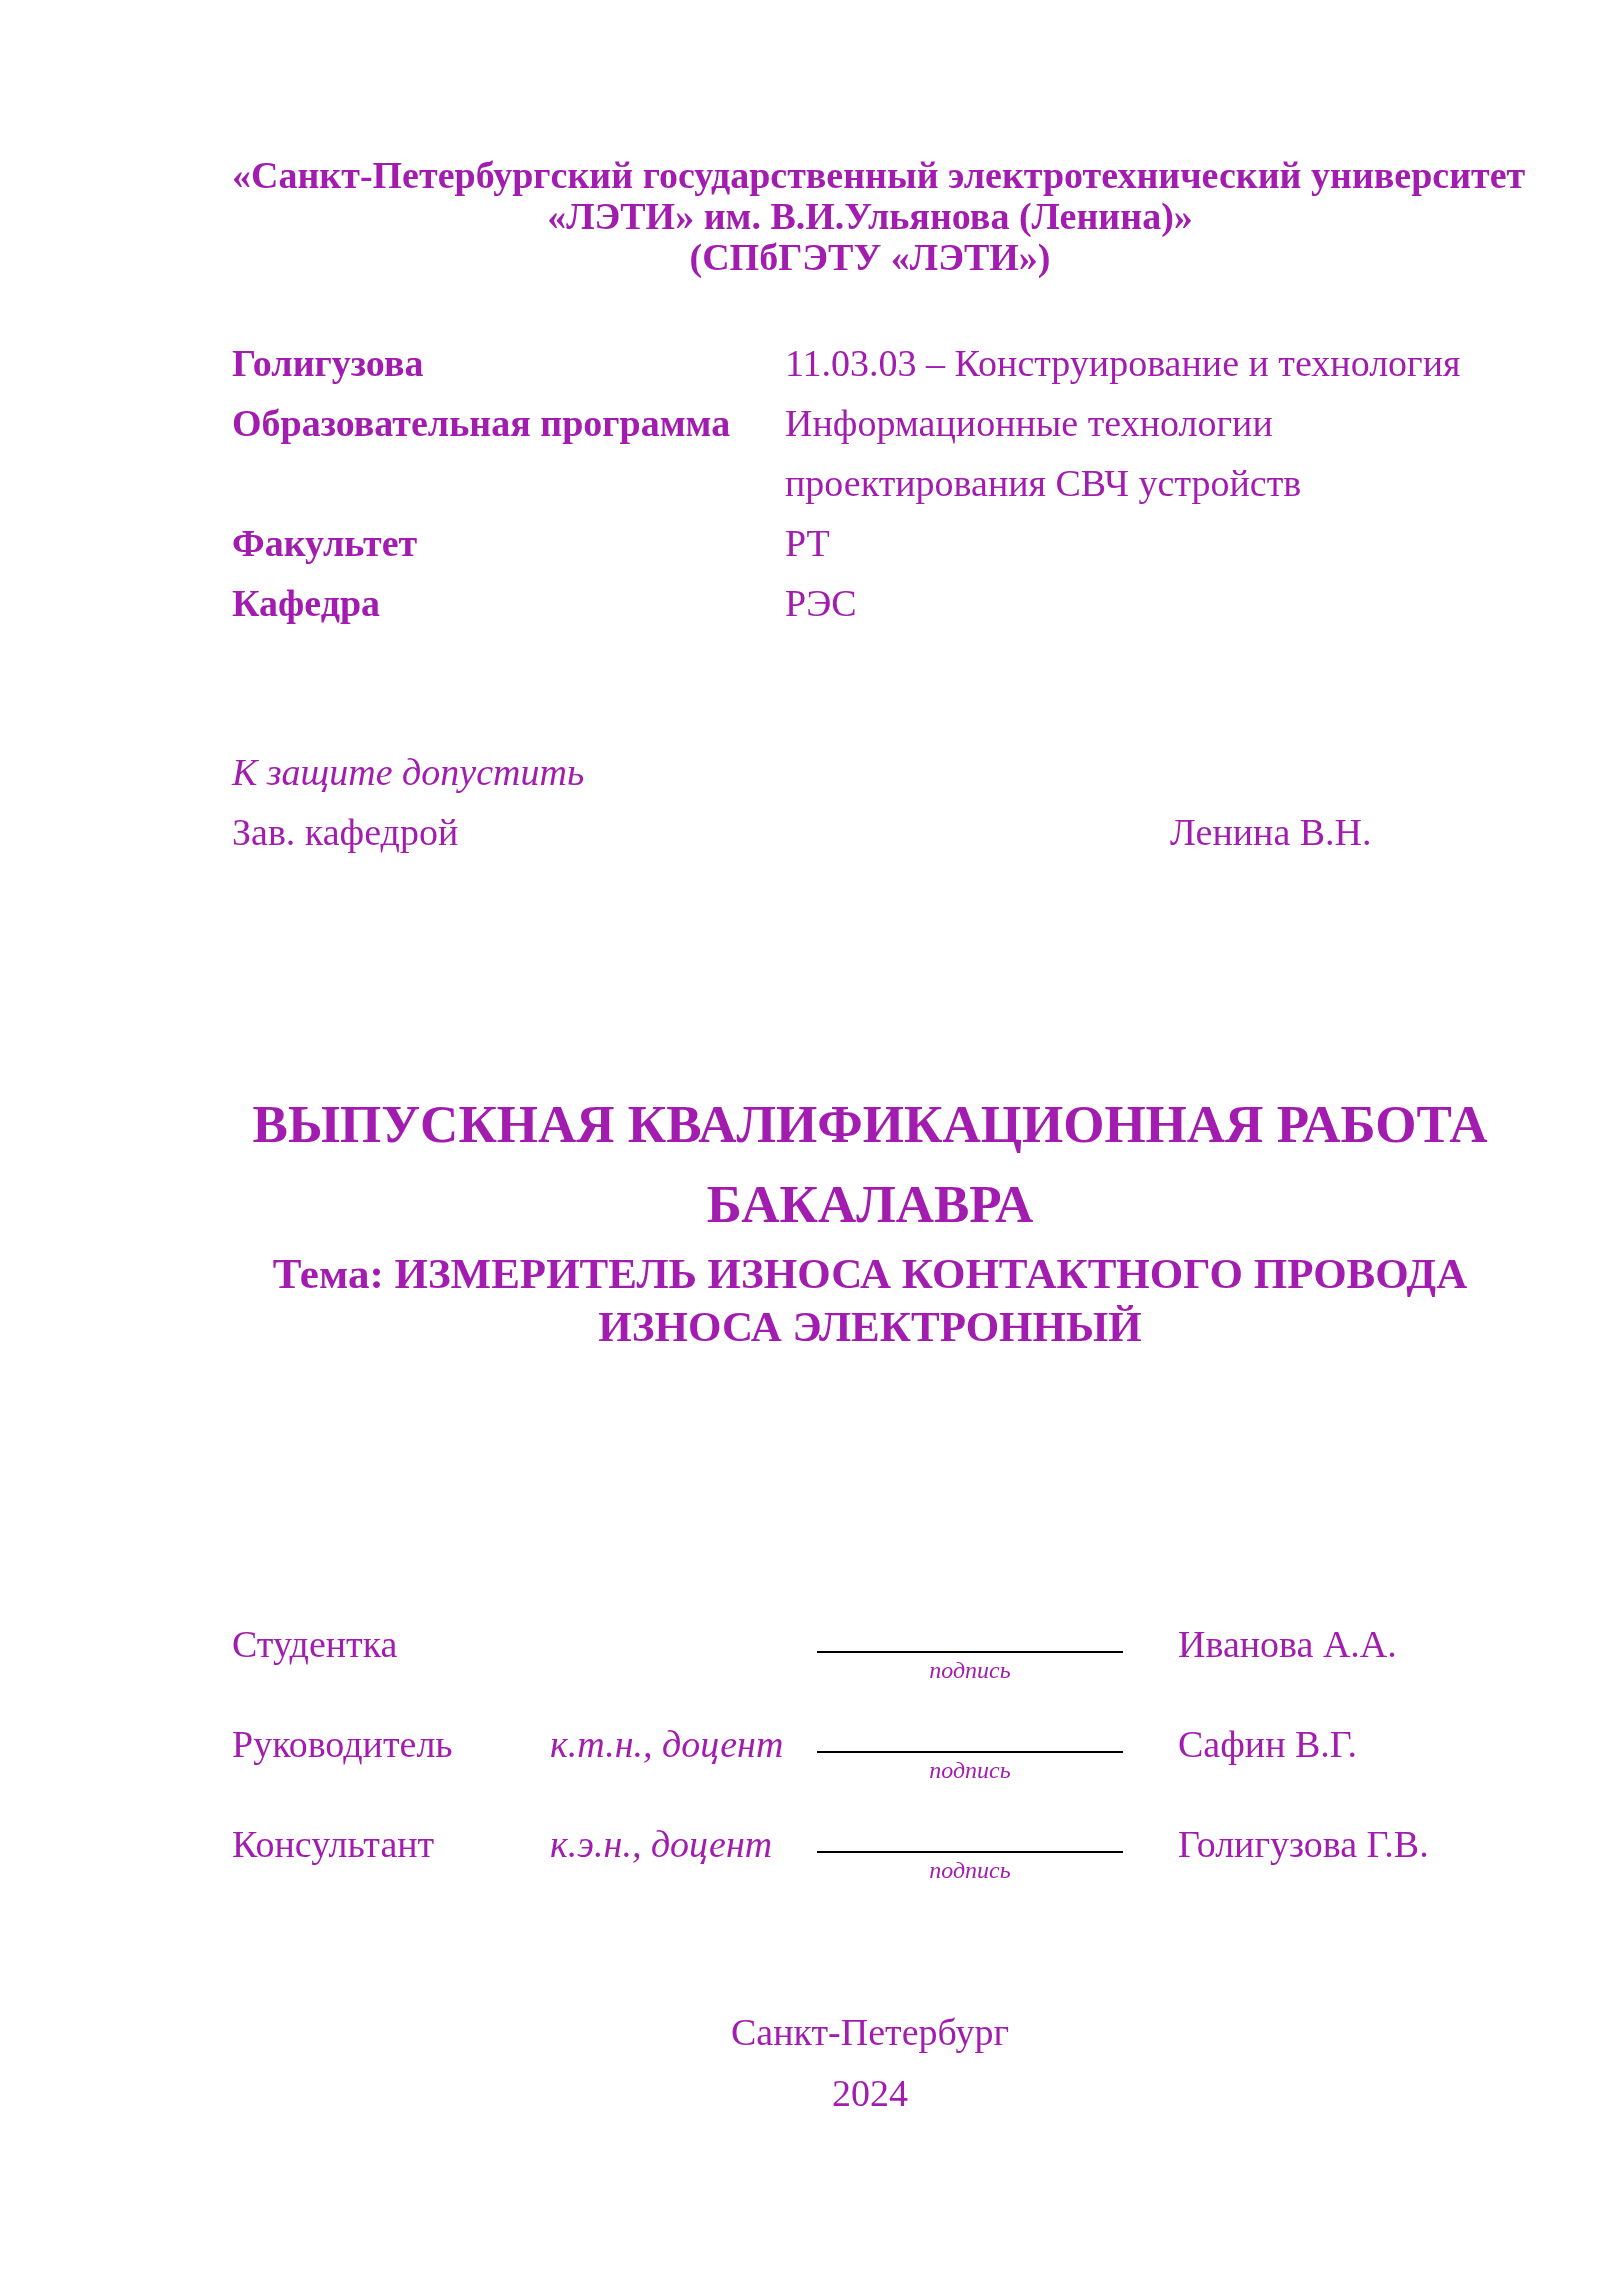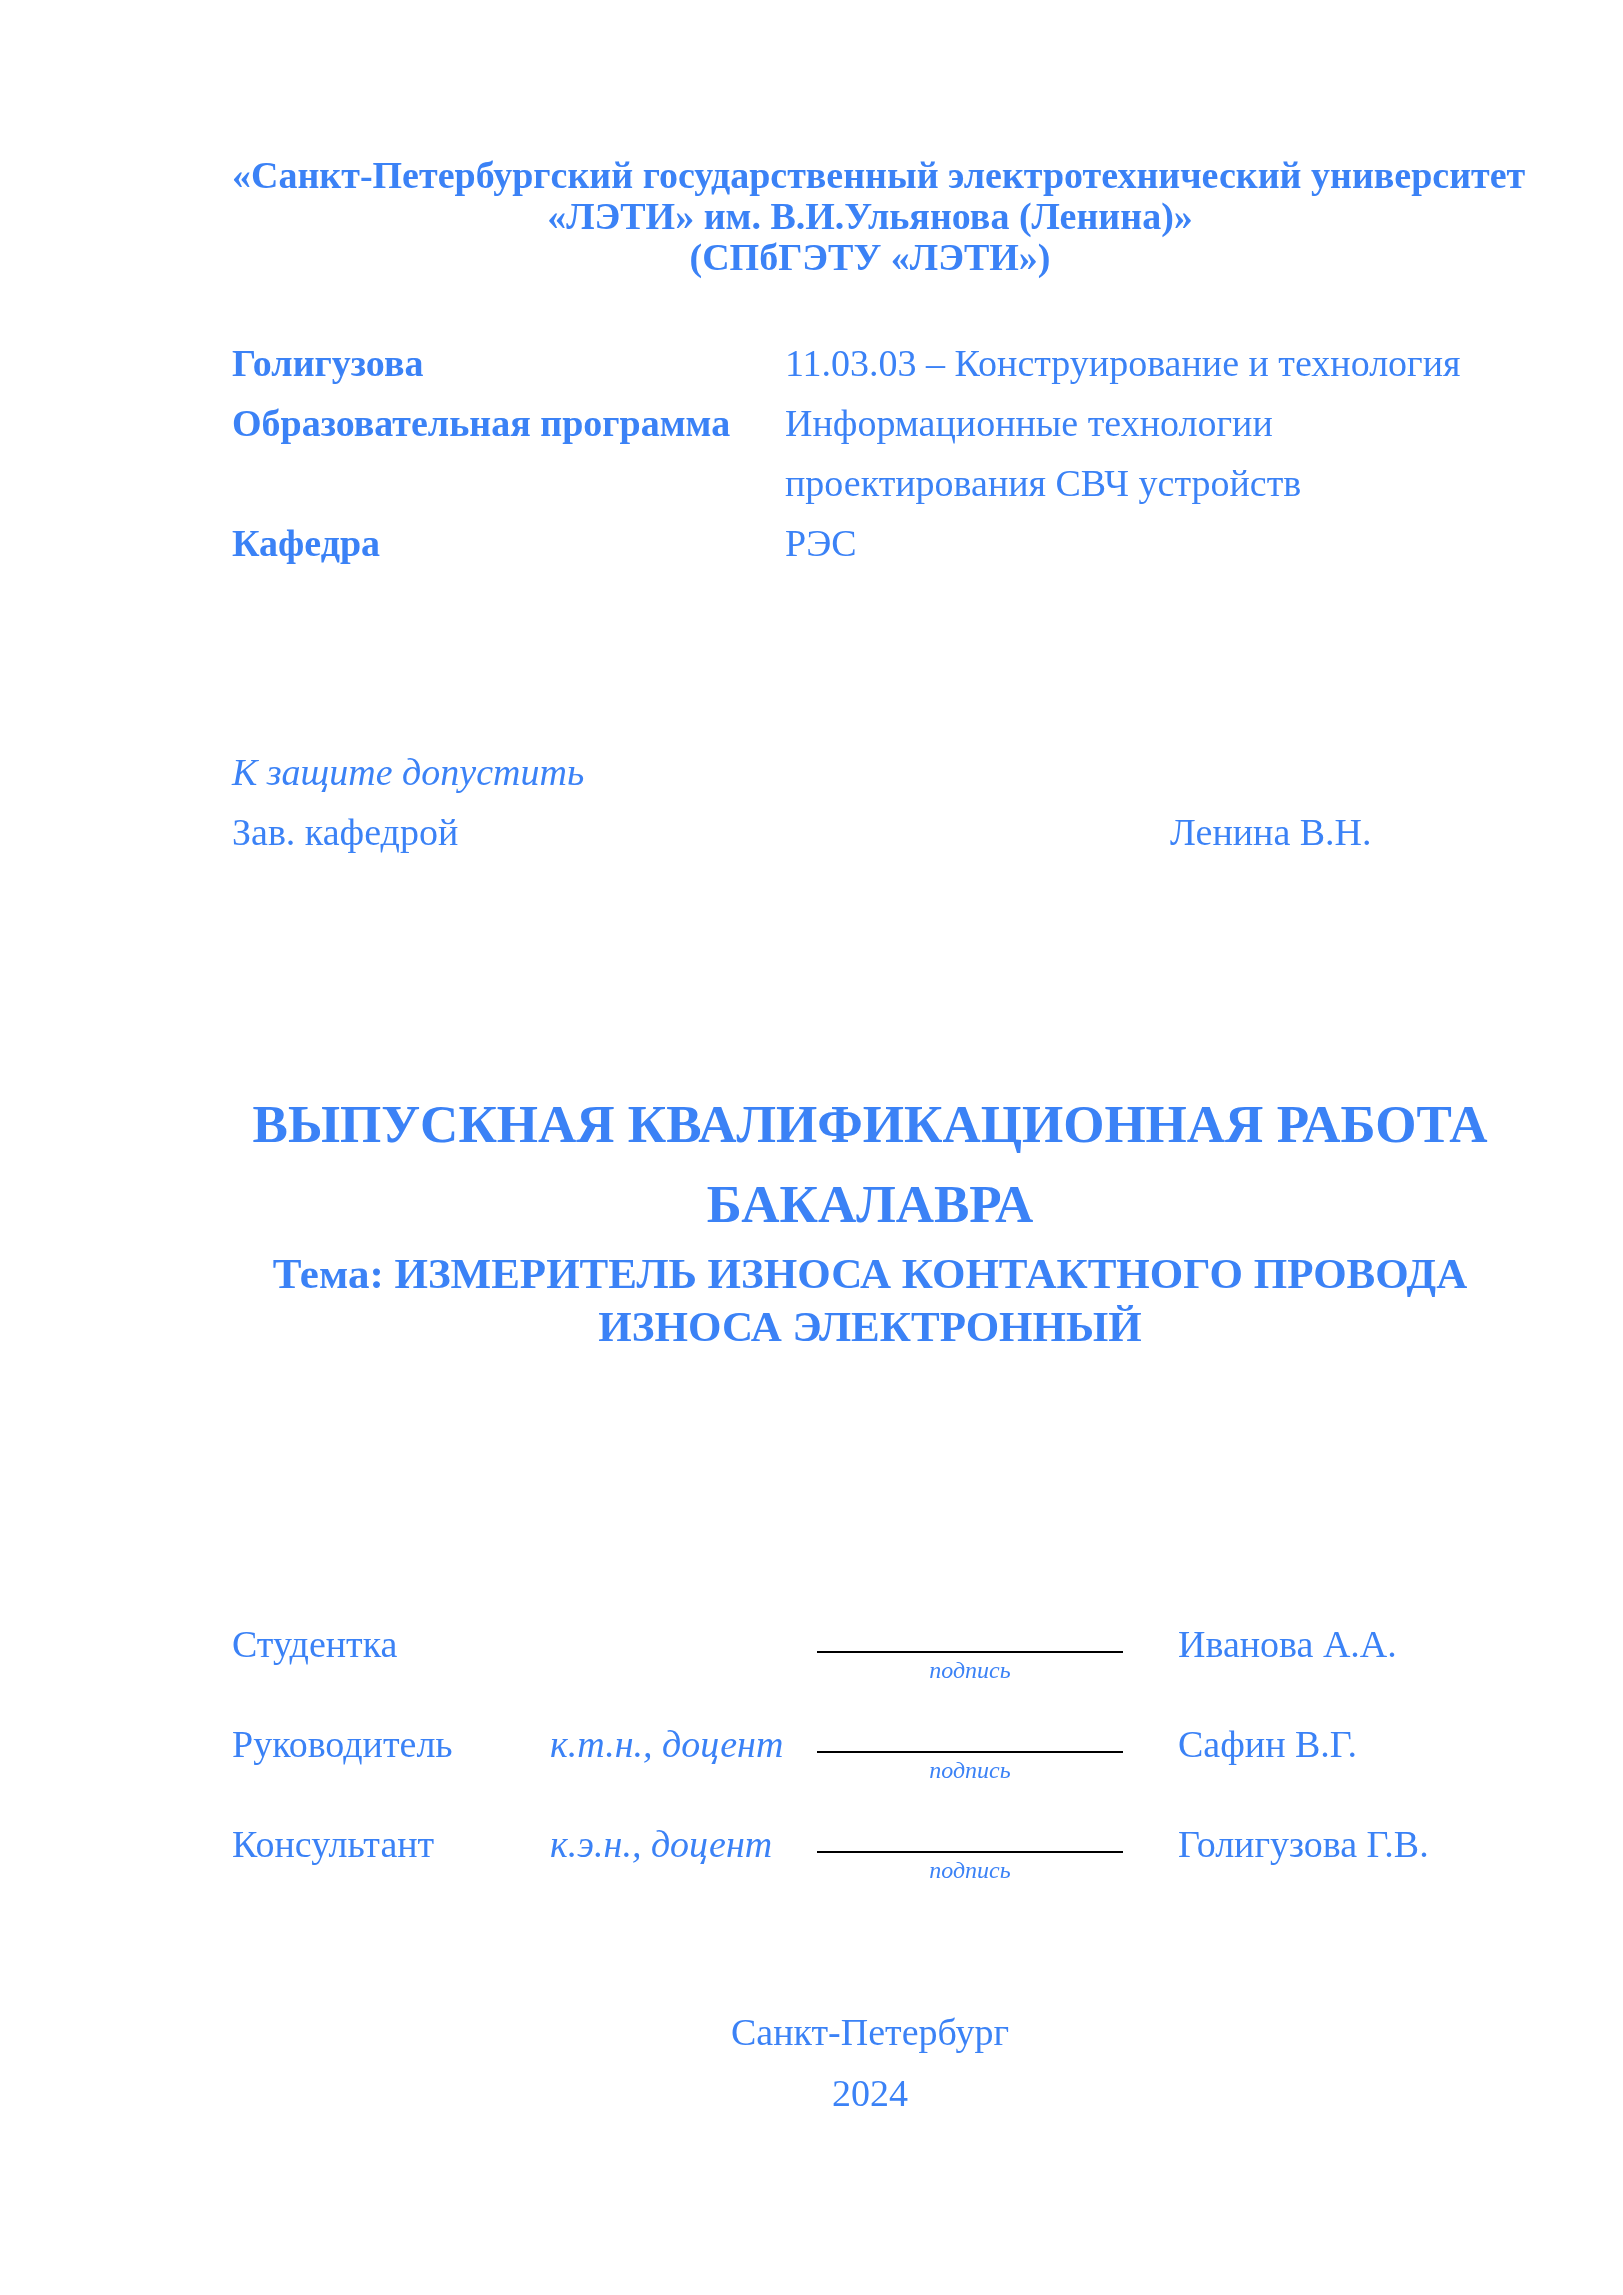--- a/index.html
+++ b/index.html
@@ -5,21 +5,21 @@
   html, body {
     margin: 0;
     padding: 0;
     background: #ffffff;
   }
   .page {
     position: relative;
     width: 1623px;
     height: 2295px;
     background: #ffffff;
-    color: #3b82f6;
+    color: #a21caf;
     font-family: "Liberation Serif", "DejaVu Serif", serif;
     font-size: 38px;
     overflow: hidden;
   }
   .content {
     position: absolute;
     left: 232px;
     width: 1276px;
     top: 0;
     height: 100%;
@@ -125,20 +125,26 @@
       </div>
 
       <div class="field-row">
         <div class="field-label">Образовательная программа</div>
         <div class="field-lines">
           <div class="field-line">Информационные технологии</div>
           <div class="field-line">проектирования СВЧ устройств</div>
         </div>
       </div>
 
+      <div class="field-row">
+        <div class="field-label">Факультет</div>
+        <div class="field-lines">
+          <div class="field-line">РТ</div>
+        </div>
+      </div>
 
       <div class="field-row">
         <div class="field-label">Кафедра</div>
         <div class="field-lines">
           <div class="field-line">РЭС</div>
         </div>
       </div>
 
     </div>
 

